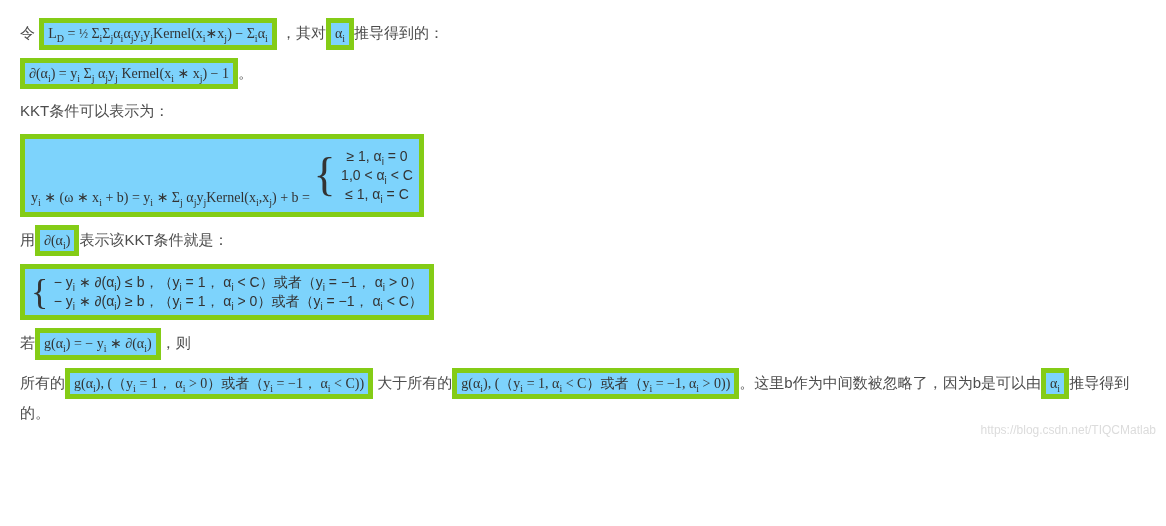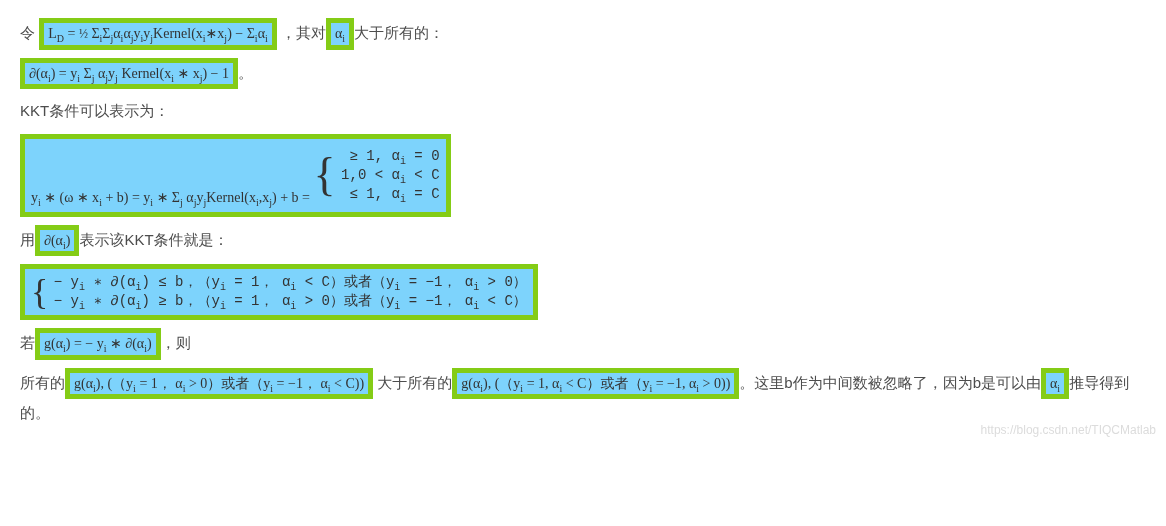--- a/index.html
+++ b/index.html
@@ -45,22 +45,22 @@
       font-size: 46px;
       font-family: serif;
       display: inline-block;
       vertical-align: middle;
       line-height: 46px;
       margin-right: 2px;
     }
     .brace-content {
       display: inline-block;
       vertical-align: middle;
-      text-align: right;
-      font-family: Liberation Mono, monospace;
+      text-align: center;
+      font-family: Liberation Sans, sans-serif;
       font-size: 14px;
       line-height: 1.35;
     }
     .brace-wrap {
       display: inline-block;
       vertical-align: middle;
     }
     .watermark {
       position: absolute;
       right: 10px;
@@ -71,21 +71,21 @@
     }
   </style>
 </head>
 <body>
 
 <div class="para">
   <span>令</span>
   <span class="formula-box">
     L<span class="sub">D</span> = <span class="frac">½</span> Σ<span class="sub">i</span>Σ<span class="sub">j</span>α<span class="sub">i</span>α<span class="sub">j</span>y<span class="sub">i</span>y<span class="sub">j</span>Kernel(x<span class="sub">i</span>∗x<span class="sub">j</span>) − Σ<span class="sub">i</span>α<span class="sub">i</span>
   </span>
-  <span>，其对</span><span class="formula-box">α<span class="sub">i</span></span><span>大于所有的：</span>
+  <span>，其对</span><span class="formula-box">α<span class="sub">i</span></span><span>推导得到的：</span>
 </div>
 
 <div class="formula-block">
   <span class="formula-box">
     ∂(α<span class="sub">i</span>) =  y<span class="sub">i</span> Σ<span class="sub">j</span> α<span class="sub">j</span>y<span class="sub">j</span> Kernel(x<span class="sub">i</span> ∗ x<span class="sub">j</span>) − 1
   </span><span>。</span>
 </div>
 
 <div class="para">
   <span>KKT条件可以表示为：</span>

